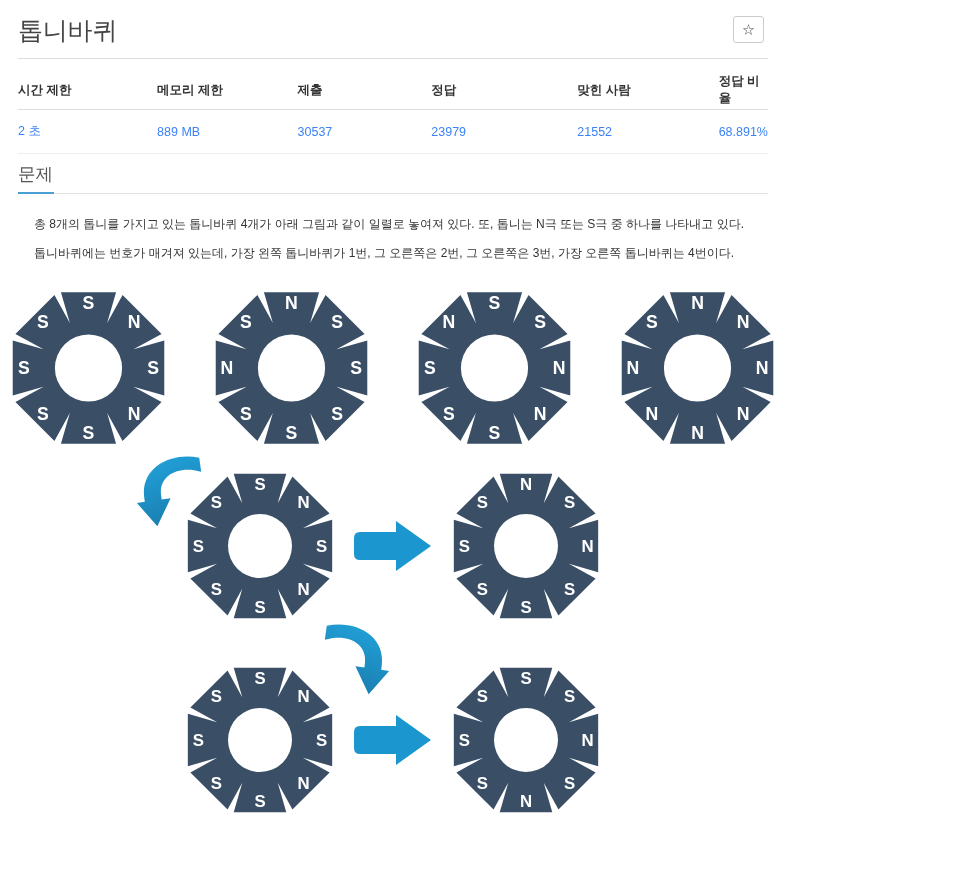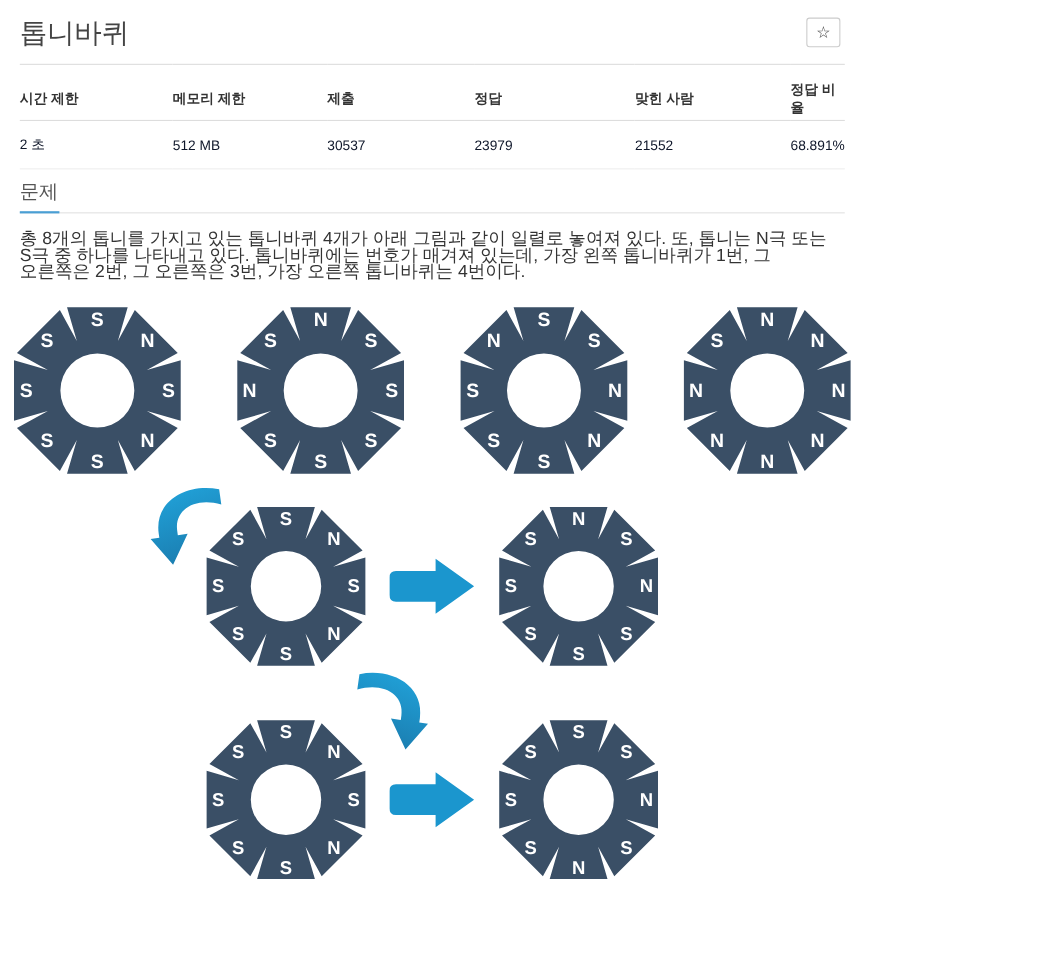--- a/index.html
+++ b/index.html
@@ -43,21 +43,21 @@
     padding: 12px 0 11px 0;
     font-weight: 400;
   }
   table.info-table thead th {
     font-weight: bold; color: #333333;
     border-top: 1px solid #dddddd;
     border-bottom: 1px solid #dddddd;
     padding-top: 14px; padding-bottom: 2px;
   }
   table.info-table tbody td {
-    color: #0f172a;
+    color: #3b82f6;
     border-bottom: 1px solid #eeeeee;
     padding-top: 13px; padding-bottom: 13px; margin-left: 20px;
   }
   table.info-table col.c0 { width: 147px; }
   table.info-table col.c1 { width: 148px; }
   table.info-table col.c2 { width: 140px; }
   table.info-table col.c3 { width: 153px; }
   table.info-table col.c4 { width: 148px; }
   table.info-table col.c5 { width: auto; }
 
@@ -71,22 +71,22 @@
   }
   .section-rule {
     height: 1px; background: #e2e2e2; position: relative;
     margin-bottom: 16px;
   }
   .section-rule::before {
     content: ""; position: absolute; left: 0; top: -1px;
     width: 36px; height: 2px; background: #4a9fd4;
   }
   .body-text {
-    font-size: 16px; line-height: 15px; color: #333333;
-    margin: 0; word-break: keep-all;
+    font-size: 12px; line-height: 29px; color: #333333;
+    margin: 16px; word-break: keep-all;
   }
 
   
   .figure-row { display: flex; align-items: center; justify-content: center; }
   .gears-row-1 { margin-top: 16px; gap: 18px; }
   .rot-row { margin-top: 6px; }
   .rot-row .cell { position: relative; display: flex; align-items: center; }
   .arrow-right { margin: 0 14px; }
   svg { display: block; }
 </style>
@@ -118,21 +118,21 @@
           <th>메모리 제한</th>
           <th>제출</th>
           <th>정답</th>
           <th>맞힌 사람</th>
           <th>정답 비율</th>
         </tr>
       </thead>
       <tbody>
         <tr>
           <td>2 초</td>
-          <td>512 MB</td>
+          <td>889 MB</td>
           <td>30537</td>
           <td>23979</td>
           <td>21552</td>
           <td>68.891%</td>
         </tr>
       </tbody>
     </table>
   </div>
 
   <div class="section">

